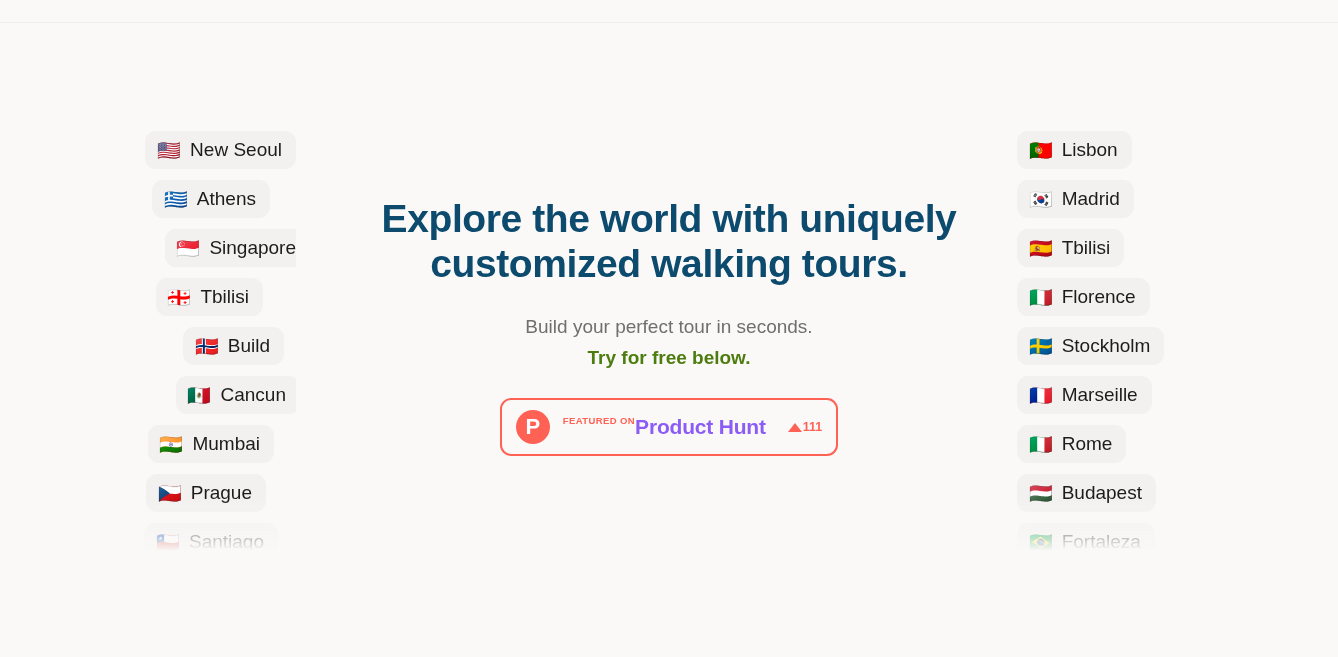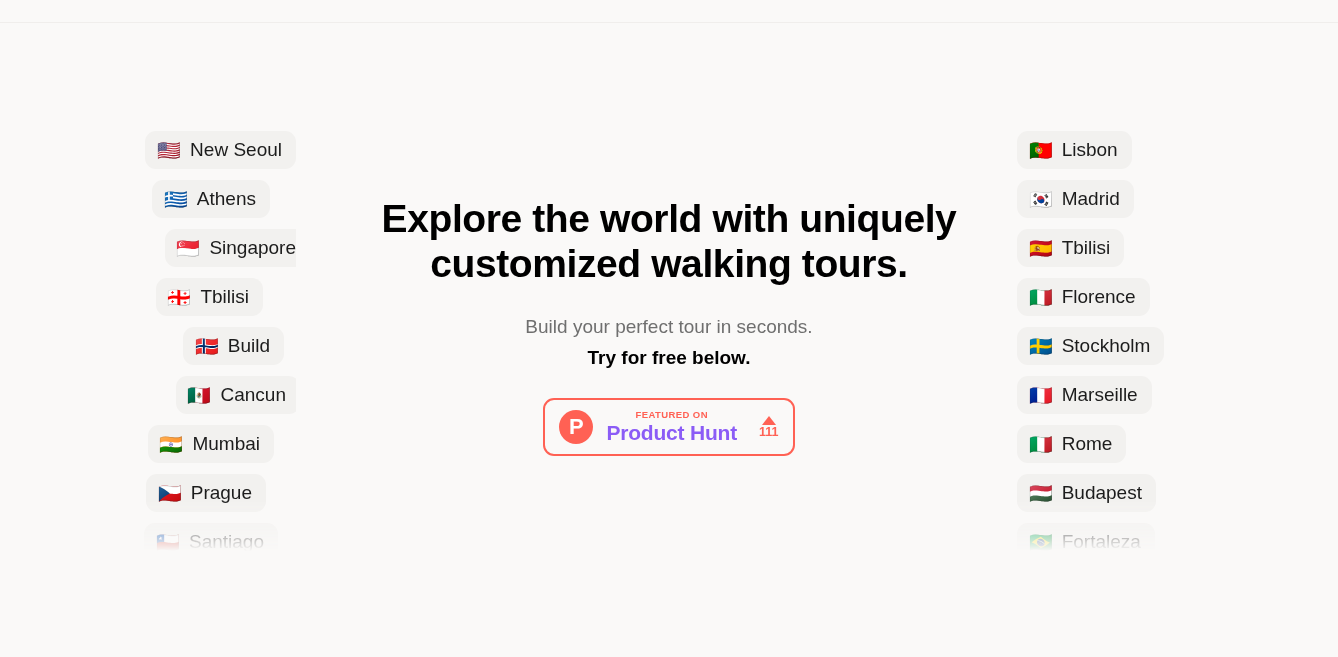--- a/index.html
+++ b/index.html
@@ -97,34 +97,34 @@
     top: 196px;
     width: 620px;
     text-align: center;
   }
   .headline {
     margin: 0;
     font-size: 39px;
     line-height: 45px;
     font-weight: 700;
     letter-spacing: -0.4px;
-    color: #000000;
+    color: #0c4a6e;
   }
   .subhead {
     margin: 27px 0 0 0;
     font-size: 19px;
     line-height: 27px;
     color: #6f6f6f;
     font-weight: 400;
   }
   .cta-line {
     margin: 4px 0 0 0;
     font-size: 19px;
     line-height: 27px;
-    color: #000000;
+    color: #4d7c0f;
     font-weight: 700;
   }
 
   
   .ph-wrap {
     margin-top: 27px;
     display: flex;
     justify-content: center;
   }
   .ph-badge {
@@ -153,42 +153,41 @@
   .ph-logo span {
     color: #ffffff;
     font-size: 22px;
     font-weight: 700;
     line-height: 1;
     margin-top: -1px;
     font-family: "Liberation Sans", sans-serif;
   }
   .ph-text {
     display: flex;
-    flex-direction: column;
+    flex-direction: row;
     justify-content: center;
     line-height: 1;
   }
   .ph-eyebrow {
     color: #ff6154;
     font-size: 9.5px;
     font-weight: 700;
     letter-spacing: 0.4px;
     text-transform: uppercase;
     margin-bottom: 2px;
   }
   .ph-title {
     color: #8b5cf6;
     font-size: 21px;
     font-weight: 700;
     letter-spacing: -0.2px;
     line-height: 22px;
   }
   .ph-votes {
     display: flex;
-    flex-direction: column;
     align-items: center;
     justify-content: center;
     margin-left: 9px;
     gap: 1px;
   }
   .ph-caret {
     width: 0;
     height: 0;
     border-left: 7px solid transparent;
     border-right: 7px solid transparent;

